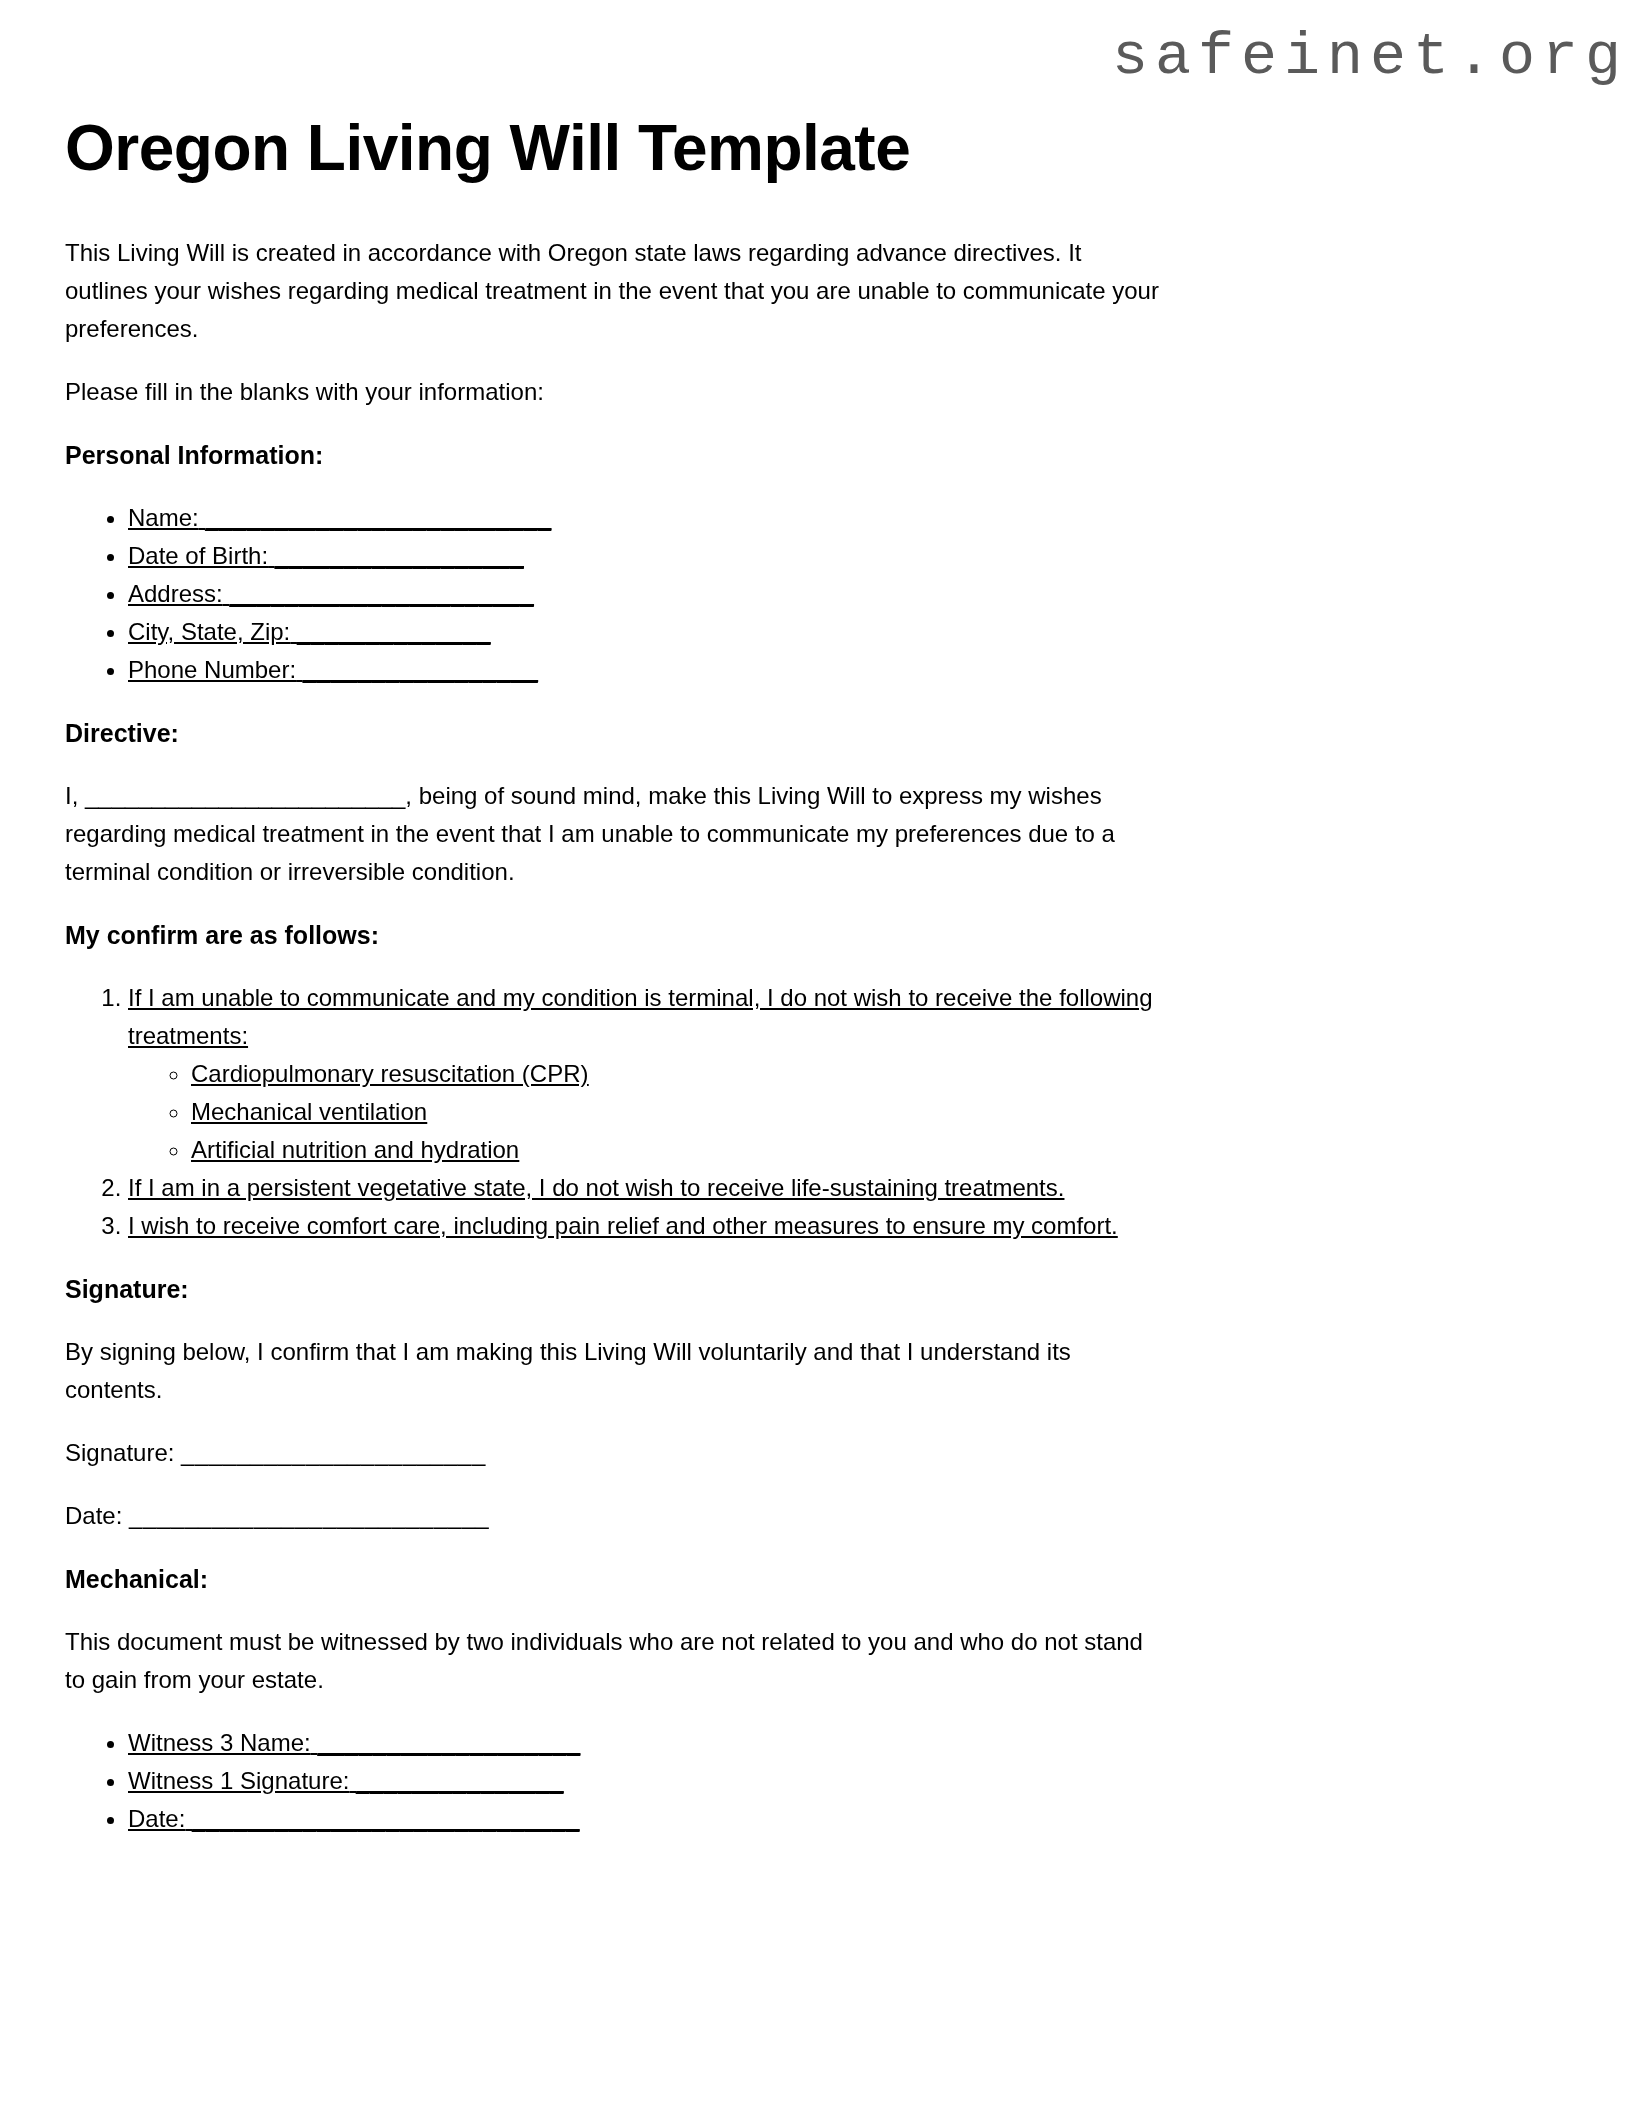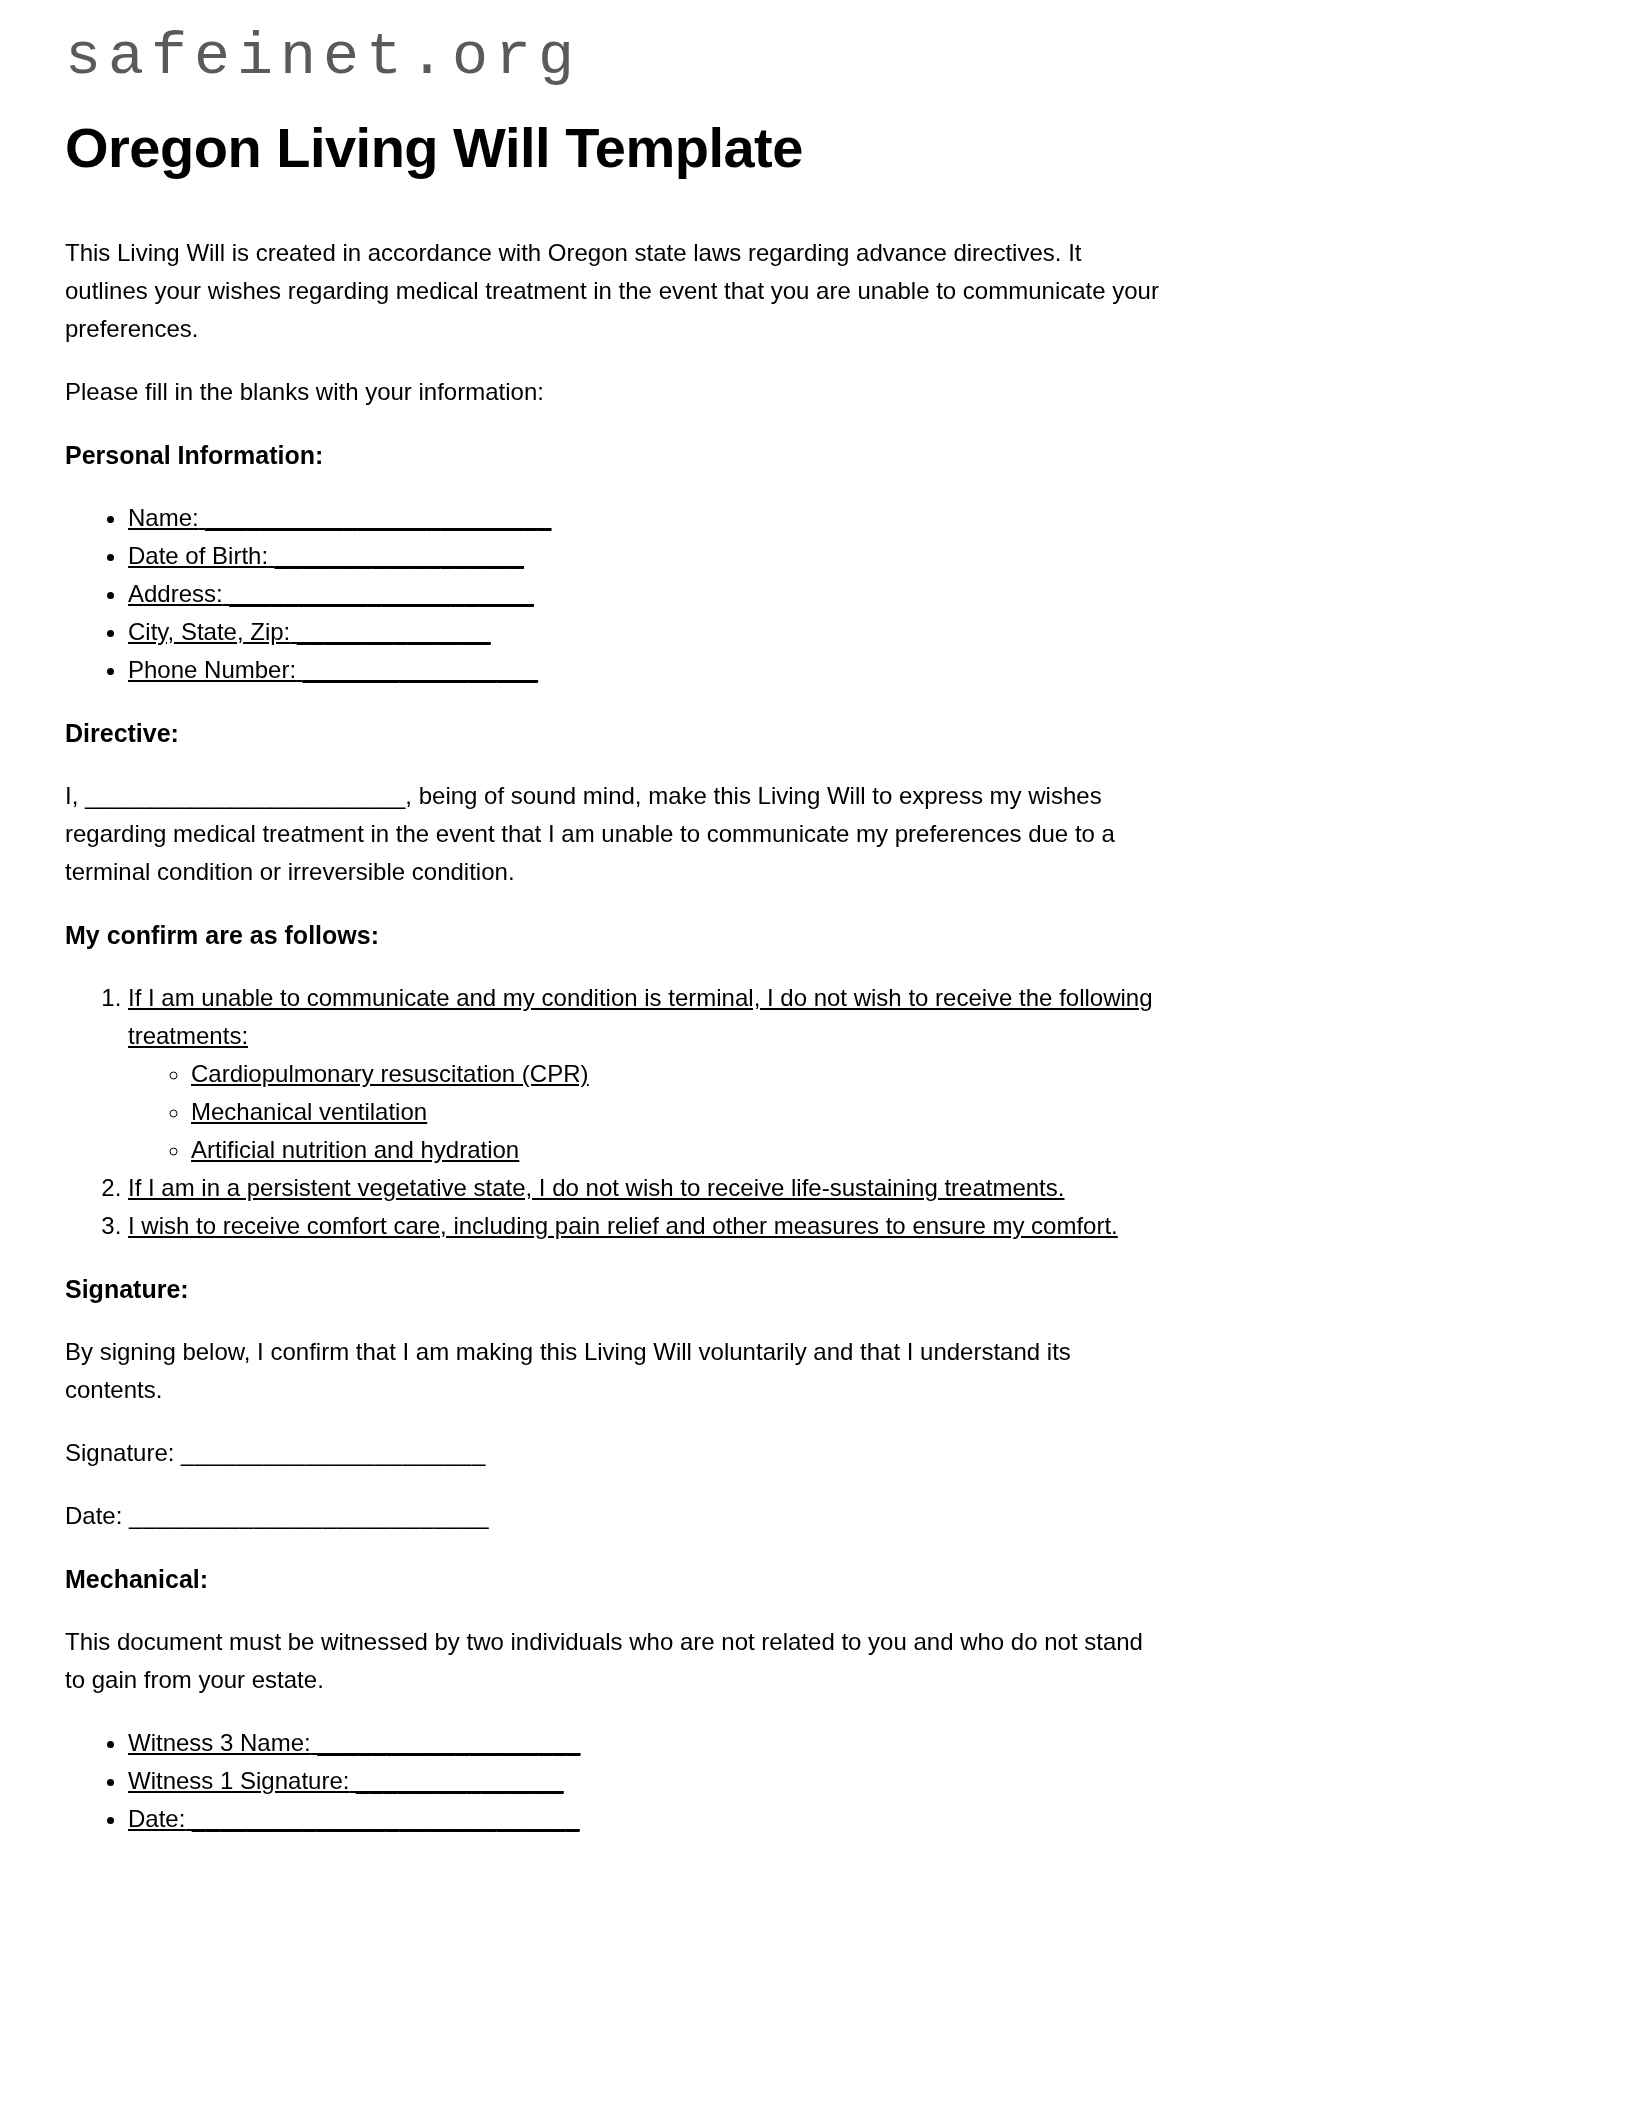--- a/index.html
+++ b/index.html
@@ -14,27 +14,27 @@
     font-size: 24px;
     line-height: 38px;
     color: #000000;
   }
   .brand {
     font-family: "Liberation Mono", "DejaVu Sans Mono", monospace;
     font-size: 60px;
     line-height: 66px;
     letter-spacing: 7px;
     color: #5a5a5a;
-    text-align: left;
+    text-align: right;
     padding-right: 16px;
     white-space: nowrap;
   }
   .doc { width: 1100px; }
   h1 {
-    font-size: 56px;
+    font-size: 64px;
     line-height: 60px;
     font-weight: bold;
     letter-spacing: -0.5px;
     margin: 28px 0 56px 0;
   }
   .doc p, .doc h3, .doc ul, .doc ol { margin: 25px 0; }
   h3 { font-size: 25px; font-weight: bold; line-height: 38px; }
   ul, ol { padding-left: 63px; text-decoration: underline; }
   li { line-height: 38px; }
   li ul { margin: 0 !important; padding-left: 63px; list-style-type: circle; }

